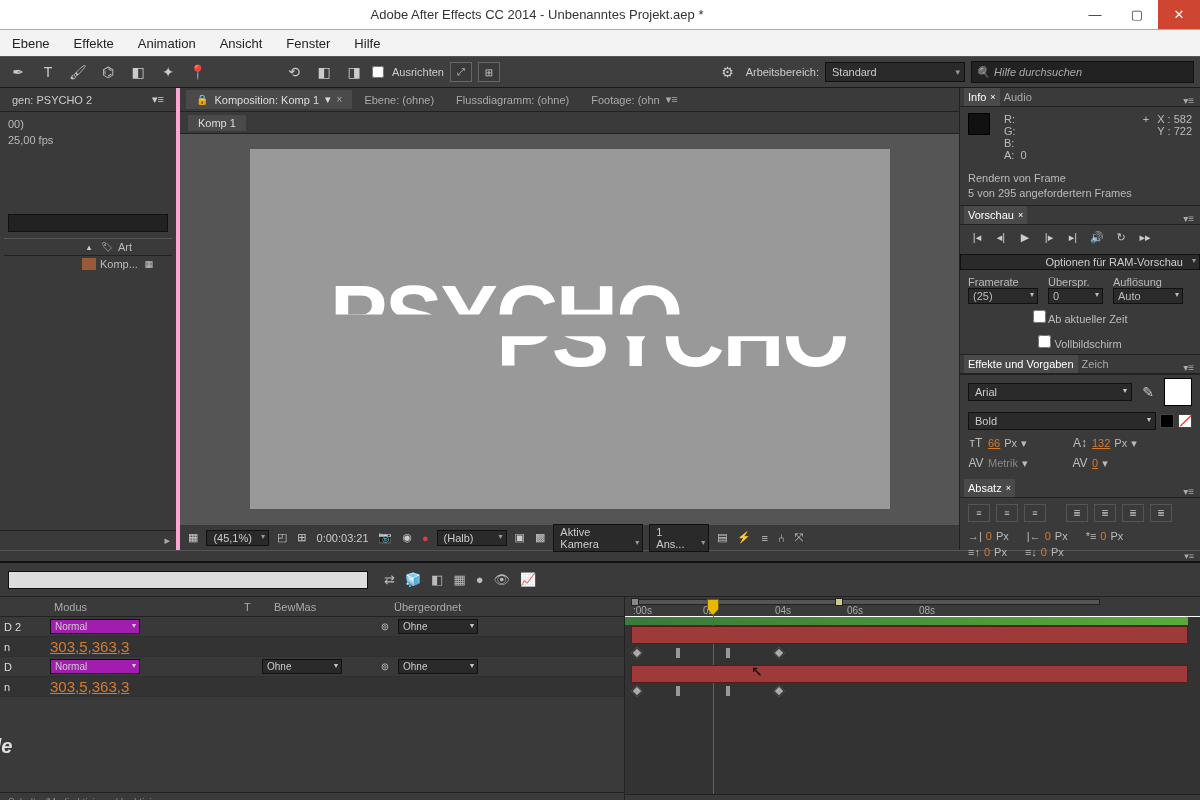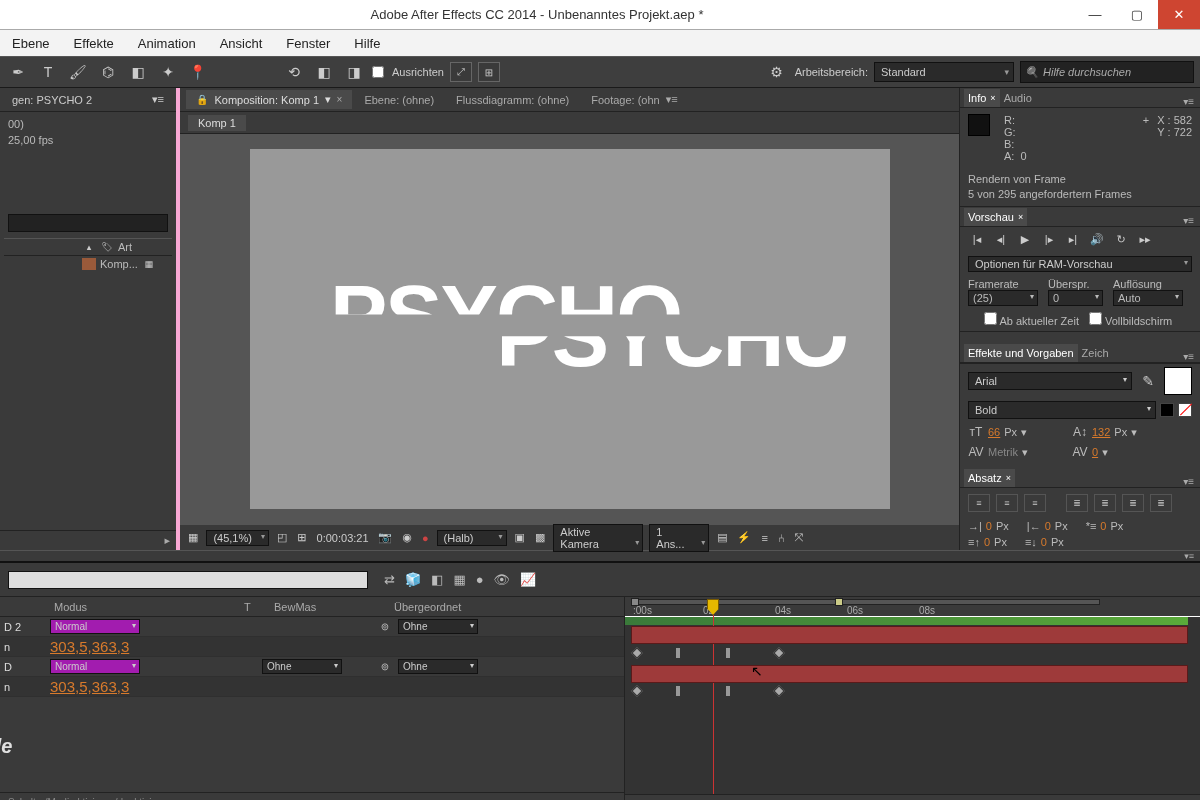--- a/index.html
+++ b/index.html
@@ -13,21 +13,21 @@
 .menubar { height:26px; background:#f3f3f3; display:flex; align-items:center; padding:0 4px; gap:8px; color:#222; }
 .menubar span { padding:3px 8px; font-size:13px; }
 .toolbar { height:32px; background:#3e3e3e; border-top:1px solid #555; border-bottom:1px solid #1a1a1a; display:flex; align-items:center; padding:0 6px; gap:6px; }
 .tool-icon { width:24px; height:22px; display:flex; align-items:center; justify-content:center; color:#ccc; border:1px solid transparent; border-radius:2px; font-size:14px; }
 .spacer { flex:1; }
 .btn-sq { width:22px; height:20px; border:1px solid #666; background:#3a3a3a; display:flex; align-items:center; justify-content:center; font-size:10px; }
 .toolbar label { display:flex; align-items:flex-start; gap:8px; color:#ccc; }
 .toolbar input[type=checkbox]{ width:12px; height:12px; }
 .dropdown { background:#2a2a2a; border:1px solid #111; color:#ccc; height:20px; display:flex; align-items:center; padding:0 18px 0 6px; position:relative; }
 .dropdown:after{ content:"▾"; position:absolute; right:4px; font-size:9px; color:#999; }
-.search { background:#222; border:1px solid #111; color:#aaa; height:22px; width:174px; padding:0 6px 0 22px; position:relative; display:flex; align-items:center; font-style:italic; }
+.search { background:#222; border:1px solid #111; color:#aaa; height:22px; width:223px; padding:0 6px 0 22px; position:relative; display:flex; align-items:center; font-style:italic; }
 .search:before{ content:"🔍"; position:absolute; left:4px; font-size:11px; filter:grayscale(1) brightness(0.8);}
 .workzone { height:462px; display:flex; }
 .left-panel { width:180px; background:#3a3a3a; border-right:4px solid #f9a8d4; display:flex; flex-direction:column; }
 .panel-tabs { height:24px; background:#3a3a3a; display:flex; align-items:center; padding:0 4px; border-bottom:1px solid #222; }
 .panel-tab { padding:3px 8px; color:#ccc; font-size:11px; }
 .panel-tab.close-x { margin-left:auto; }
 .proj-body { flex:1; background:#3a3a3a; padding:4px; }
 .proj-body .line { color:#bbb; font-size:11px; line-height:16px; padding-left:4px;}
 .proj-search { height:18px; background:#222; border:1px solid #111; margin:6px 4px; }
 .proj-row { display:flex; align-items:center; gap:4px; padding:2px 4px; color:#bbb; }
@@ -56,25 +56,25 @@
 .r-tab.active { background:#4a4a4a; color:#fff;}
 .r-tab .x{font-size:9px;}
 .r-tab-menu{ margin-left:auto; padding:0 6px; color:#aaa; font-size:10px;}
 .info-body { padding:6px 8px; color:#bbb; font-size:11px; }
 .info-grid { display:flex; gap:8px;}
 .info-grid .col{ display:flex; flex-direction:column; gap:0;}
 .info-swatch{width:22px;height:22px;background:#111;border:1px solid #000;margin-right:6px;}
 .info-render{ padding:4px 8px; color:#bbb; line-height:15px; border-bottom:1px solid #222;}
 .prev-controls { display:flex; gap:6px; padding:6px 8px; align-items:center;}
 .pc-btn{width:18px; text-align:center; color:#ccc; font-size:11px;}
-.ram-dd{ margin:4px 8px; }
+.ram-dd{ margin:4px 0;text-align:right; }
 .prev-row{ display:flex; gap:10px; padding:2px 8px; color:#bbb; font-size:11px; align-items:center;}
 .prev-row .mini-dd{ background:#2a2a2a; border:1px solid #111; padding:1px 14px 1px 4px; position:relative;}
 .prev-row .mini-dd:after{content:"▾";position:absolute;right:3px;font-size:8px;}
-.check-row{ display:flex; gap:10px; padding:4px 24px; align-items:flex-end; color:#bbb;}
+.check-row{ display:flex; gap:10px; padding:4px 24px; align-items:center; color:#bbb;flex-direction:column;}
 .char-panel{ padding:0 0 6px 0; border-top:1px solid #222;}
 .char-row{ display:flex; align-items:center; gap:4px; padding:3px 8px;}
 .font-dd{ flex:1; background:#2a2a2a; border:1px solid #111; padding:2px 6px; position:relative;}
 .font-dd:after{content:"▾";position:absolute;right:4px;font-size:8px;}
 .color-sw{ width:28px; height:28px; background:#fff; border:1px solid #000;}
 .num-link{ color:#d87a2c; text-decoration:underline; font-size:11px;}
 .char-cell{ display:flex; align-items:center; gap:4px; width:100px; color:#bbb;}
 .char-cell .ic{width:16px;text-align:center;font-size:12px;}
 .absatz-icons{ display:flex; gap:6px; padding:6px 8px; flex-wrap:wrap;}
 .ab-btn{ width:22px; height:18px; border:1px solid #555; display:flex; align-items:center; justify-content:center; font-size:9px; color:#ccc;}

